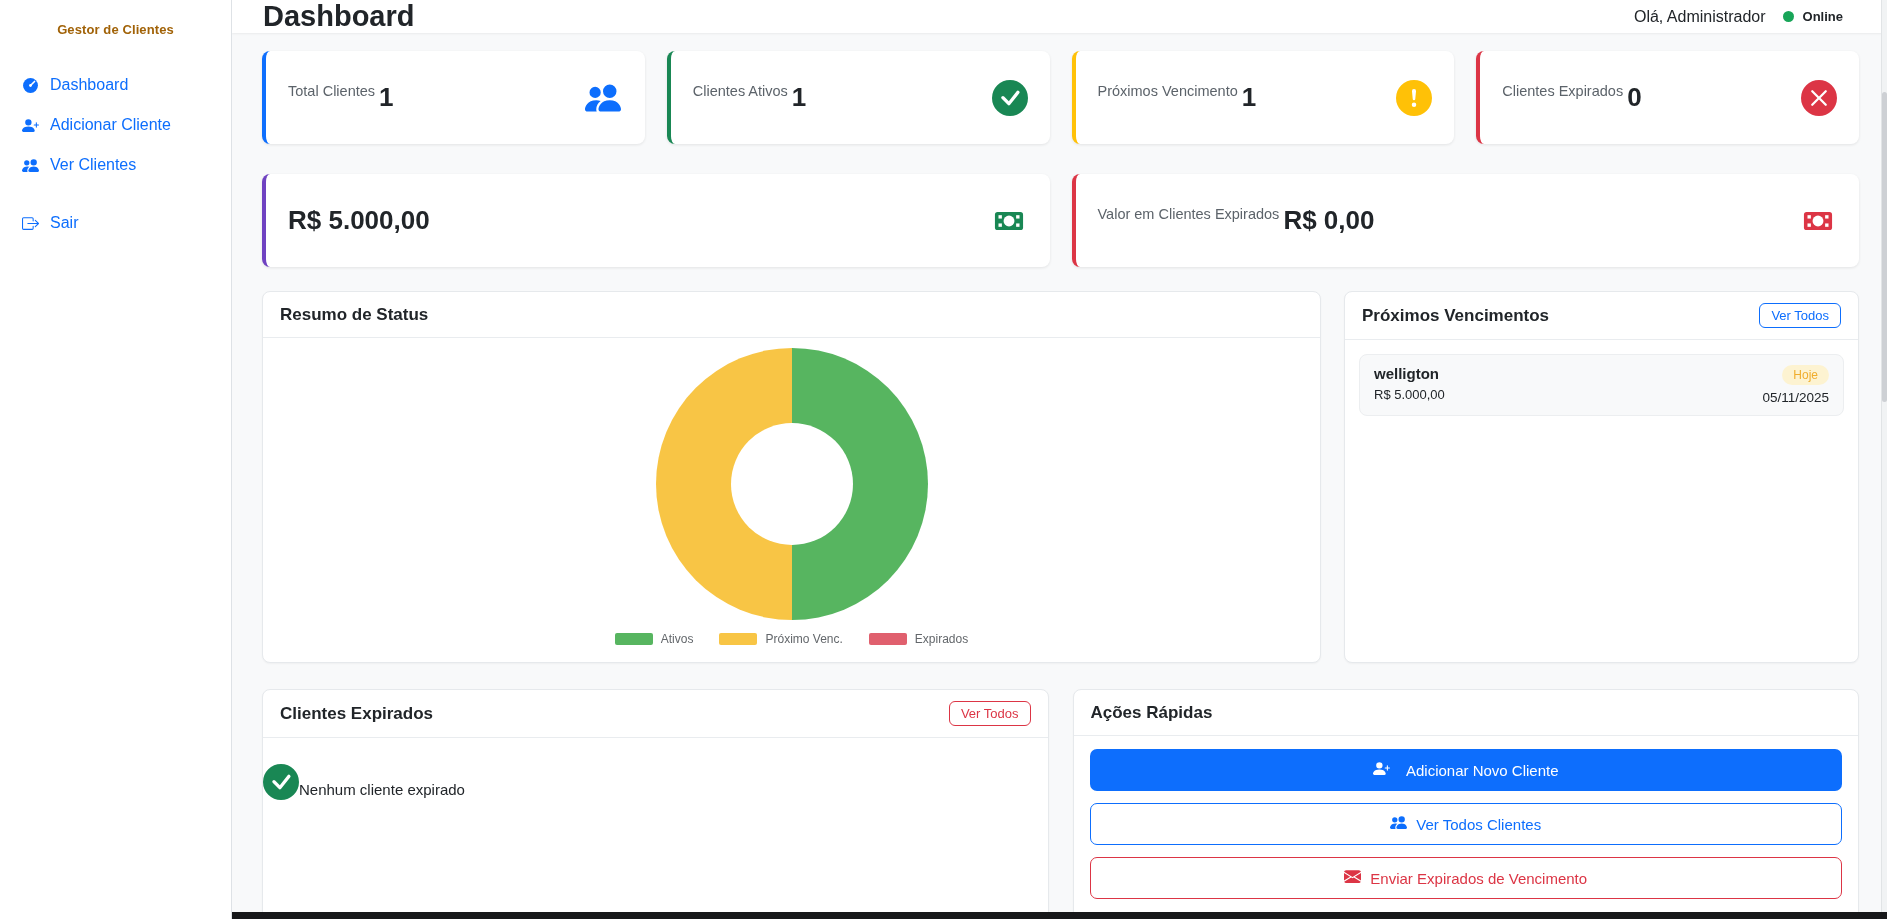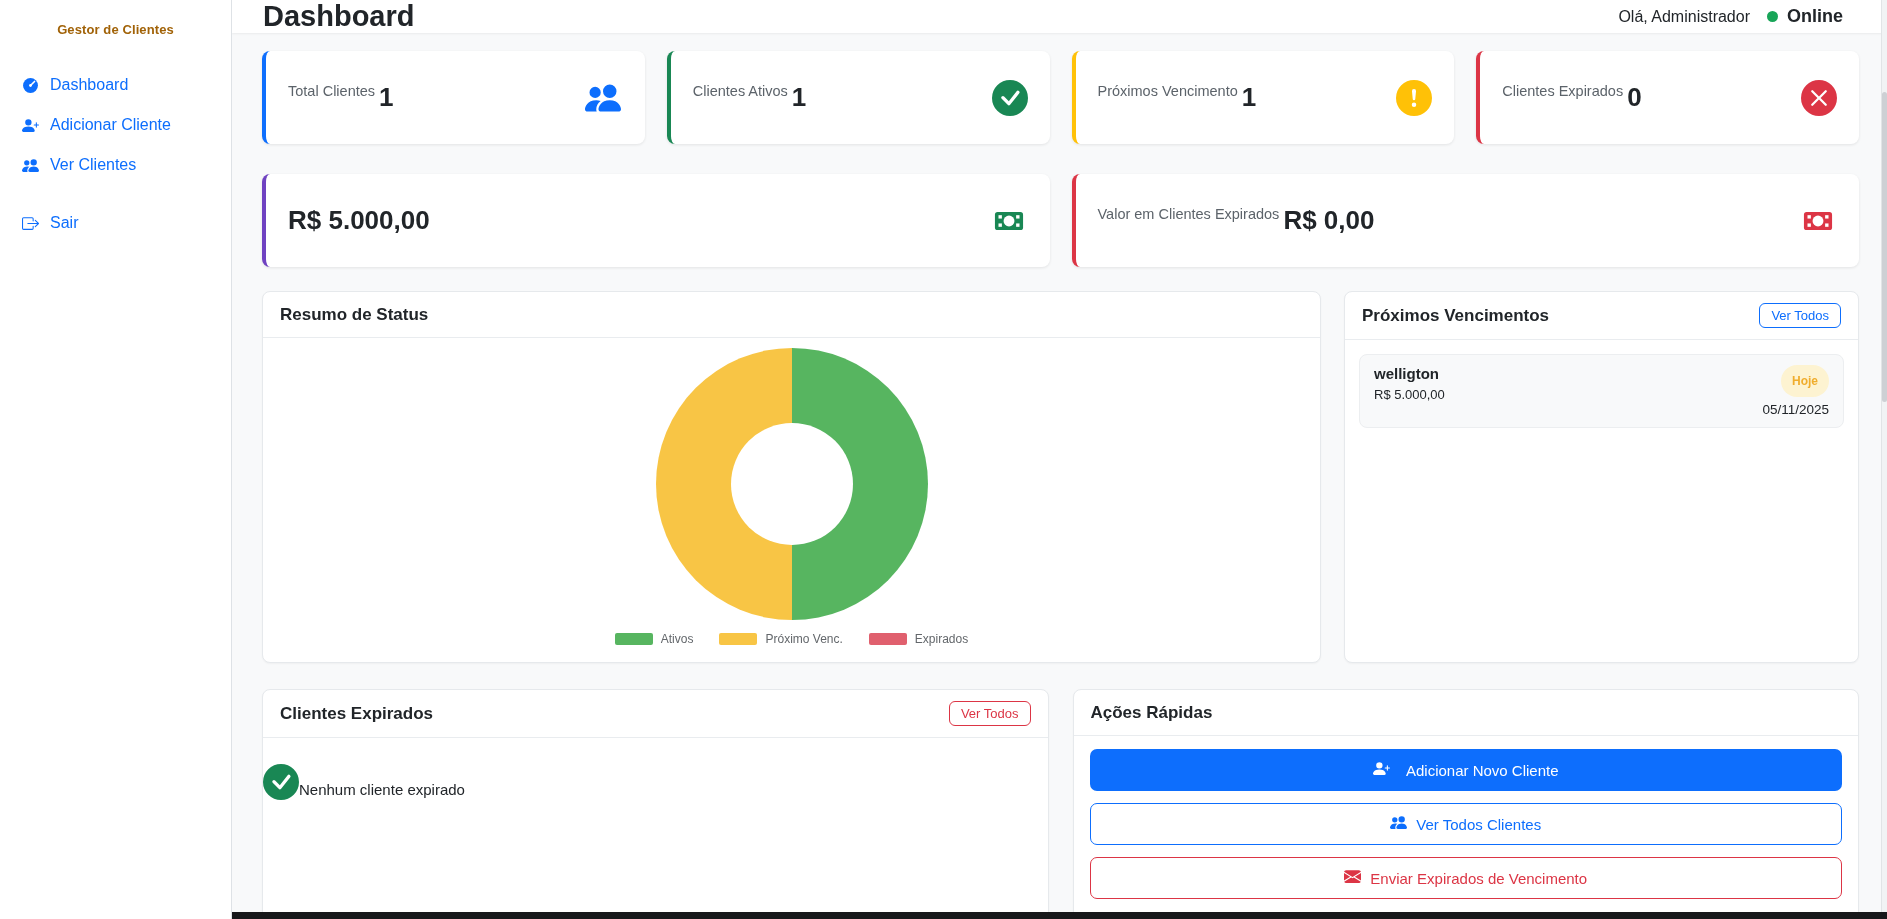--- a/index.html
+++ b/index.html
@@ -16,21 +16,21 @@
   .nav-item { display:flex; align-items:center; gap:11px; font-size:16px; padding:11px 0; cursor:pointer; text-decoration:none; }
   .nav-item.logout { margin-top:18px; }
   .nav-icon svg { width:17px; height:17px; display:block; }
 
   
   .main { flex:1; display:flex; flex-direction:column; min-width:0; }
   .topbar { height:71px; background:#fff; box-shadow:0 1px 2px rgba(0,0,0,.06); display:flex; align-items:center; justify-content:space-between; padding:0 44px 0 31px; }
   .page-title { font-size:29px; font-weight:600; }
   .user-area { display:flex; align-items:center; gap:9px; font-size:16px; }
   .dot { width:11px; height:11px; border-radius:50%; display:inline-block; margin-left:8px; }
-  .online-label { font-size:18px; font-weight:700;text-align:right; }
+  .online-label { font-size:13px; font-weight:700;text-align:right; }
 
   .content { padding:18px 28px 0 30px; }
 
   
   .stats-grid { display:grid; grid-template-columns:repeat(4,1fr); gap:22px; }
   .money-grid { display:grid; grid-template-columns:repeat(2,1fr); gap:22px; margin-top:30px; }
   .stat-card { background:#fff; border-radius:8px; border-left:4px solid #ccc; box-shadow:0 1px 3px rgba(0,0,0,.09); height:93px; display:flex; align-items:center; padding:14px 22px; }
   .stat-text { flex:1; display:flex; flex-direction:row; gap:4px; }
   .stat-label { font-size:14.5px; color:#5c636a; }
   .stat-value { font-size:26px; font-weight:700; line-height:1.1; }
@@ -56,21 +56,21 @@
   .legend { display:flex; gap:26px; margin-top:12px; align-items:center; }
   .legend-item { display:flex; align-items:center; gap:8px; font-size:12px; color:#63676b; }
   .swatch { width:38px; height:12px; border-radius:2px; display:inline-block; }
 
   
   .upcoming-body { padding:14px; }
   .due-item { display:flex; justify-content:space-between; background:#f8f9fa; border:1px solid #eceef0; border-radius:8px; padding:10px 14px; }
   .due-name { font-size:15px; font-weight:700; }
   .due-amount { font-size:13px; margin-top:5px; }
   .due-right { display:flex; flex-direction:column; align-items:flex-end; }
-  .badge-pill { font-size:12px; font-weight:700; padding:9px 11px; border-radius:20px; }
+  .badge-pill { font-size:12px; font-weight:400; padding:3px 11px; border-radius:20px; }
   .due-date { font-size:13.5px; margin-top:5px; }
 
   
   .expired-body { display:flex; flex-direction:row; align-items:center; padding-top:26px; }
   .expired-body .stat-icon { margin-bottom:14px; }
   .empty-msg { font-size:15px; color:#212529; }
 
   
   .qa-body { padding:13px 16px; }
   .qa-btn { width:100%; height:42px; border-radius:7px; font-size:15px; font-family:inherit; display:flex; align-items:center; justify-content:center; gap:9px; margin-bottom:12px; border:1px solid transparent; background:#fff; cursor:pointer; }

